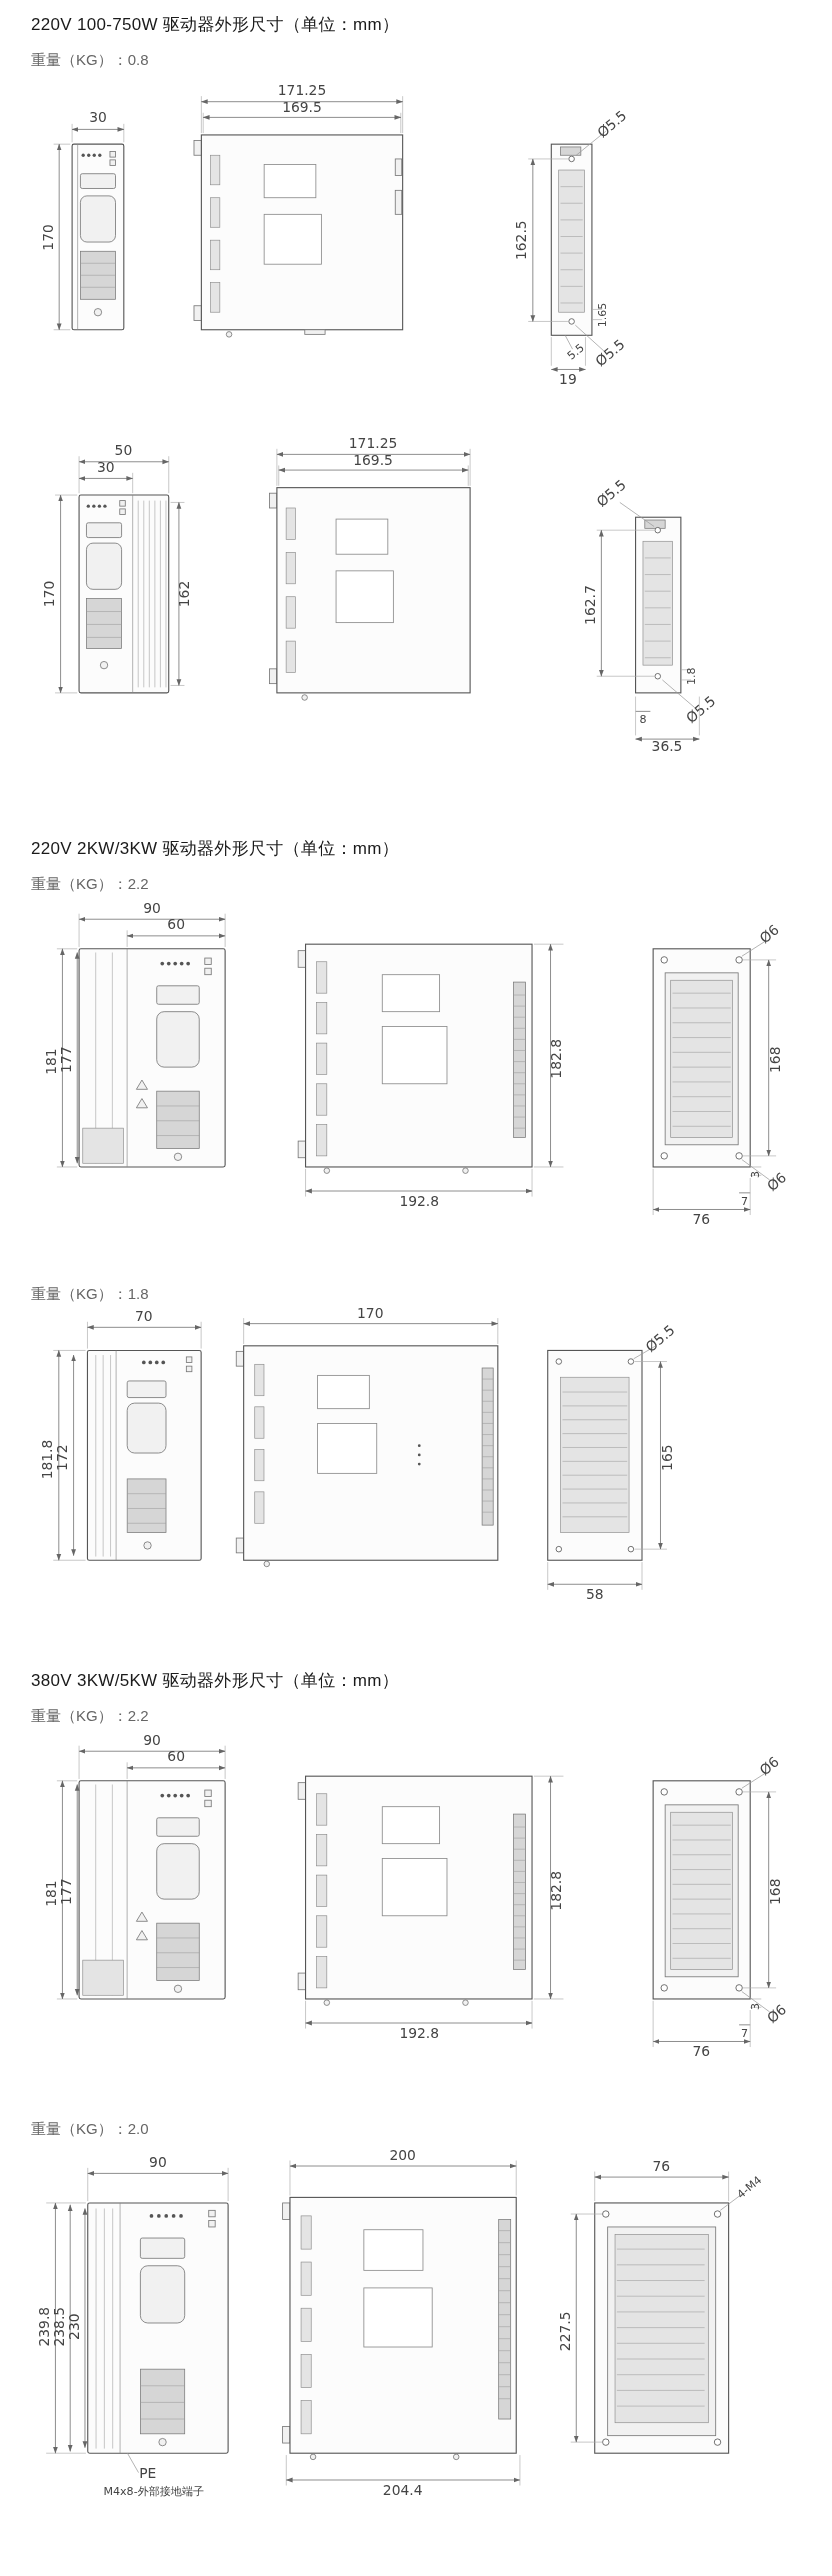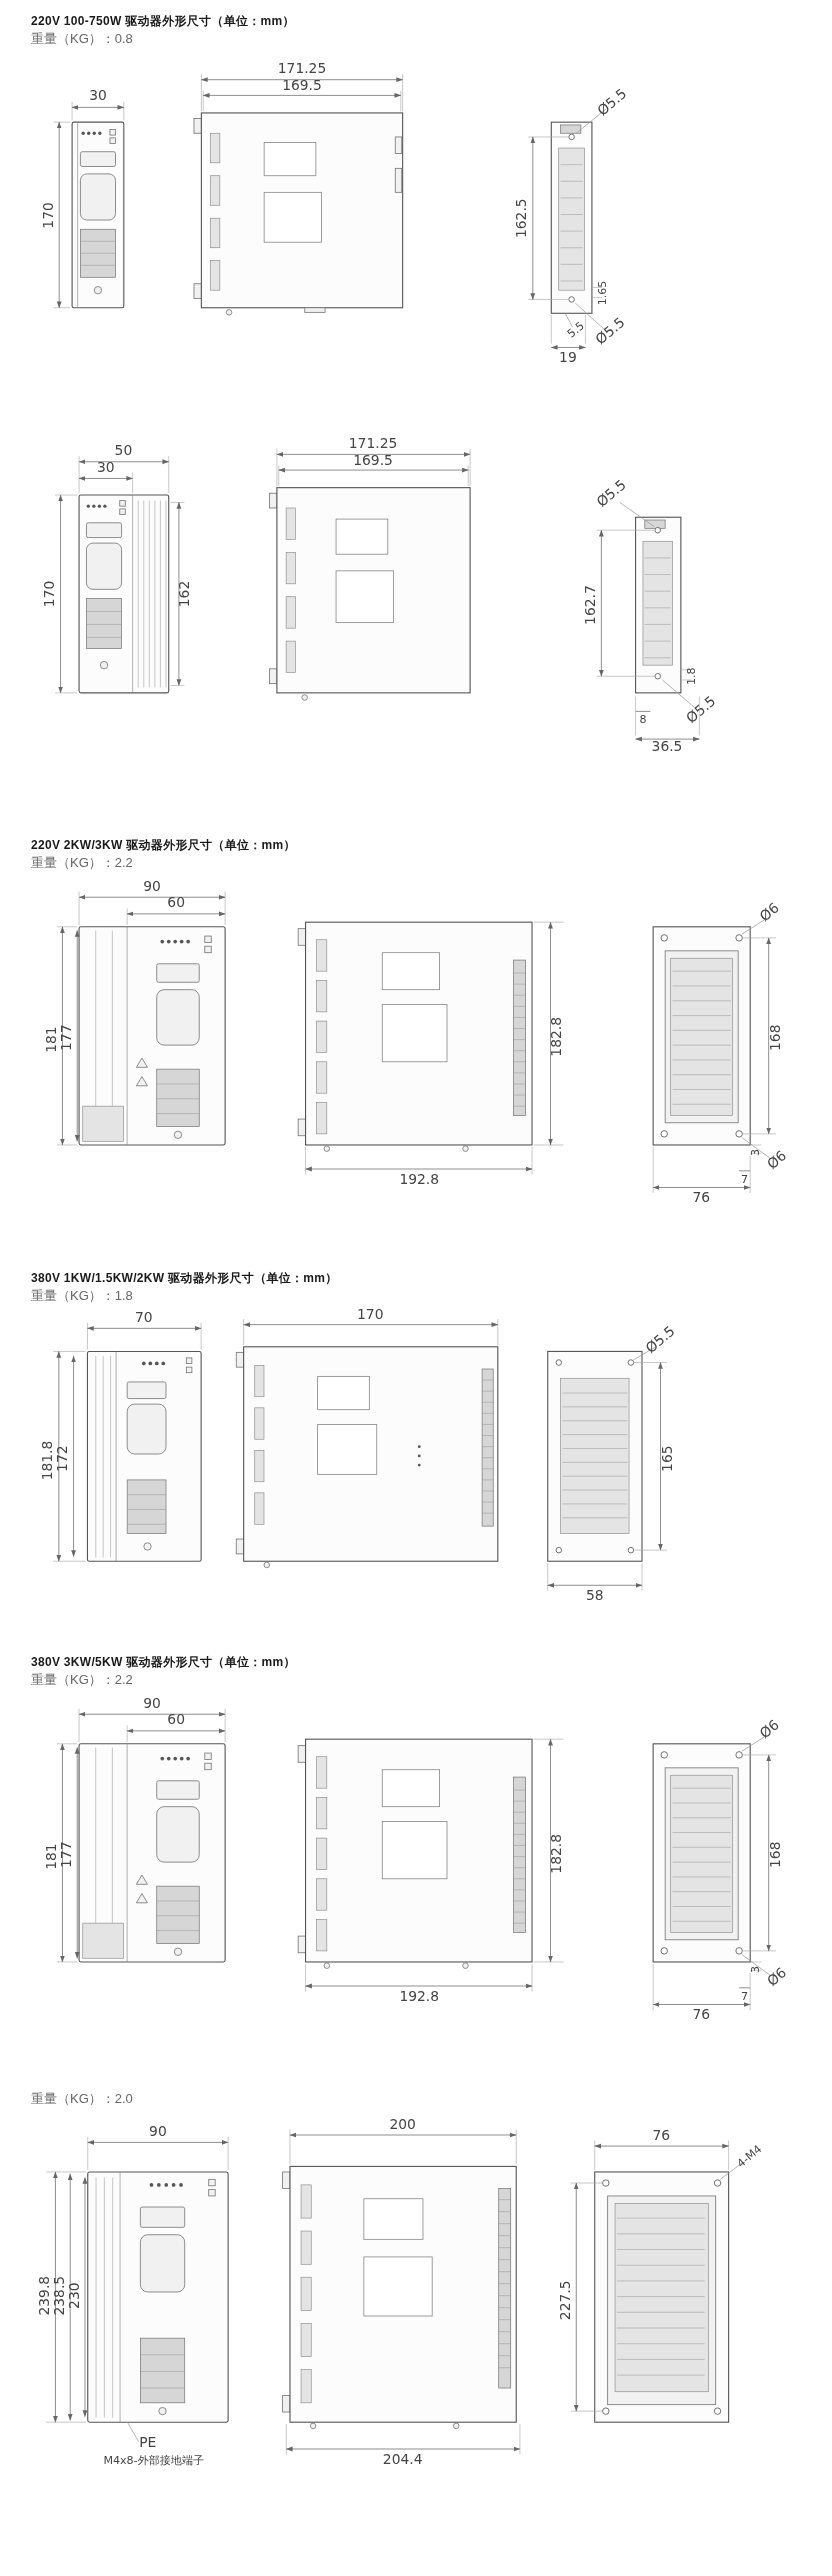--- a/index.html
+++ b/index.html
@@ -1,20 +1,20 @@
 <!DOCTYPE html>
 <html style="font-size:15px"><head>
 <meta charset="utf-8">
 <style>
   *{margin:0;padding:0;box-sizing:border-box}
   html,body{background:#ffffff}
   body{width:832px;padding:13px 0 0 31px;font-family:"Liberation Sans","DejaVu Sans",sans-serif;color:#333}
   .spec{position:relative;overflow:visible}
-  .title{font-size:12px;font-weight:bold;color:#1a1a1a;letter-spacing:0.3px}
-  .weight{font-size:13px;color:#666;}
+  .title{font-size:17px;font-weight:normal;color:#1a1a1a;letter-spacing:0.3px}
+  .weight{font-size:15px;color:#666;margin-top:15px}
   .drawing{display:block;margin-top:3.7px}
   svg text{font-family:"DejaVu Sans","Liberation Sans",sans-serif}
   .dimtext{font-size:15px;fill:#444;text-anchor:middle}
   .dimtext.sm{font-size:12px}
   .dim{stroke:#777;stroke-width:.9;fill:none}
   .ext{stroke:#aaa;stroke-width:.7}
   .leader{stroke:#999;stroke-width:.8;fill:none}
   .body{fill:#fcfcfc;stroke:#555;stroke-width:1.2}
   .part{fill:#f1f1f1;stroke:#777;stroke-width:.9}
   .plate{fill:#ffffff;stroke:#8a8a8a;stroke-width:.9}
@@ -314,21 +314,20 @@
       <text class="dimtext sm" x="772" y="333">7</text>
       <line class="ext" x1="673" y1="294" x2="673" y2="344"></line>
       <line class="ext" x1="778" y1="304" x2="778" y2="344"></line>
       <line class="dim" x1="673" y1="338" x2="778" y2="338" marker-start="url(#a3)" marker-end="url(#a3)"></line>
       <text class="dimtext" x="725" y="354">76</text>
     </g>
   </svg>
 </section>
 
 <section class="spec" style="height:384px">
-  <h2 class="title">380V 1KW/1.5KW/2KW 驱动器外形尺寸（单位：mm）</h2>
   <div class="weight">重量（KG）：1.8</div>
   <svg class="drawing" width="795" height="305" viewBox="0 0 860 330">
     <defs>
       <marker id="a4" viewBox="0 0 10 10" refX="9.5" refY="5" markerWidth="8" markerHeight="8" orient="auto-start-reverse">
         <path d="M0 1.4 L10 5 L0 8.6 z" fill="#666"></path>
       </marker>
     </defs>
 
     <g>
       <rect class="body" x="61" y="47" width="123" height="227" rx="2"></rect>

